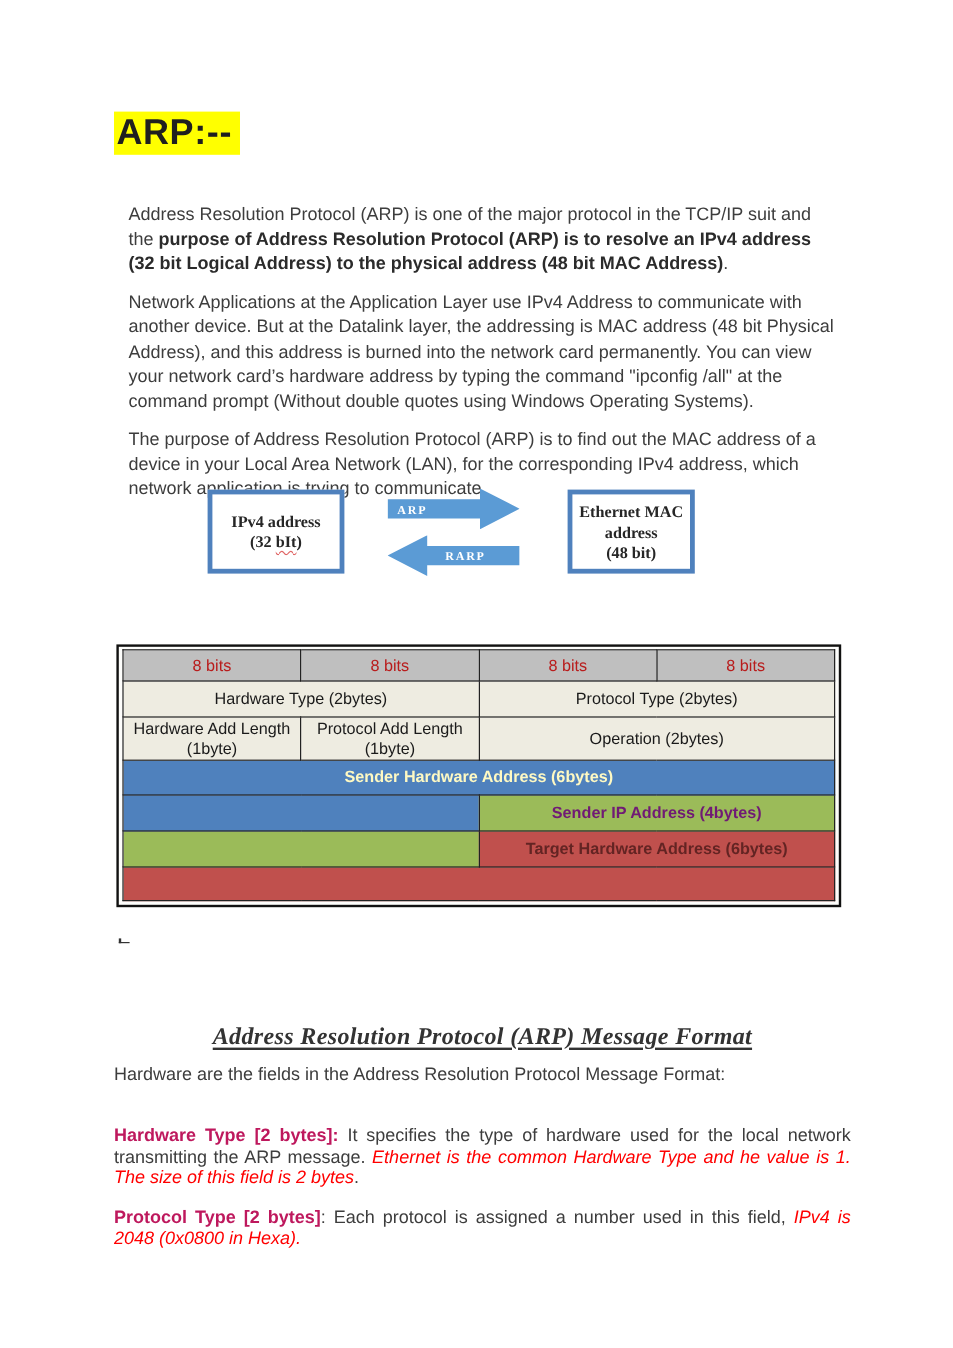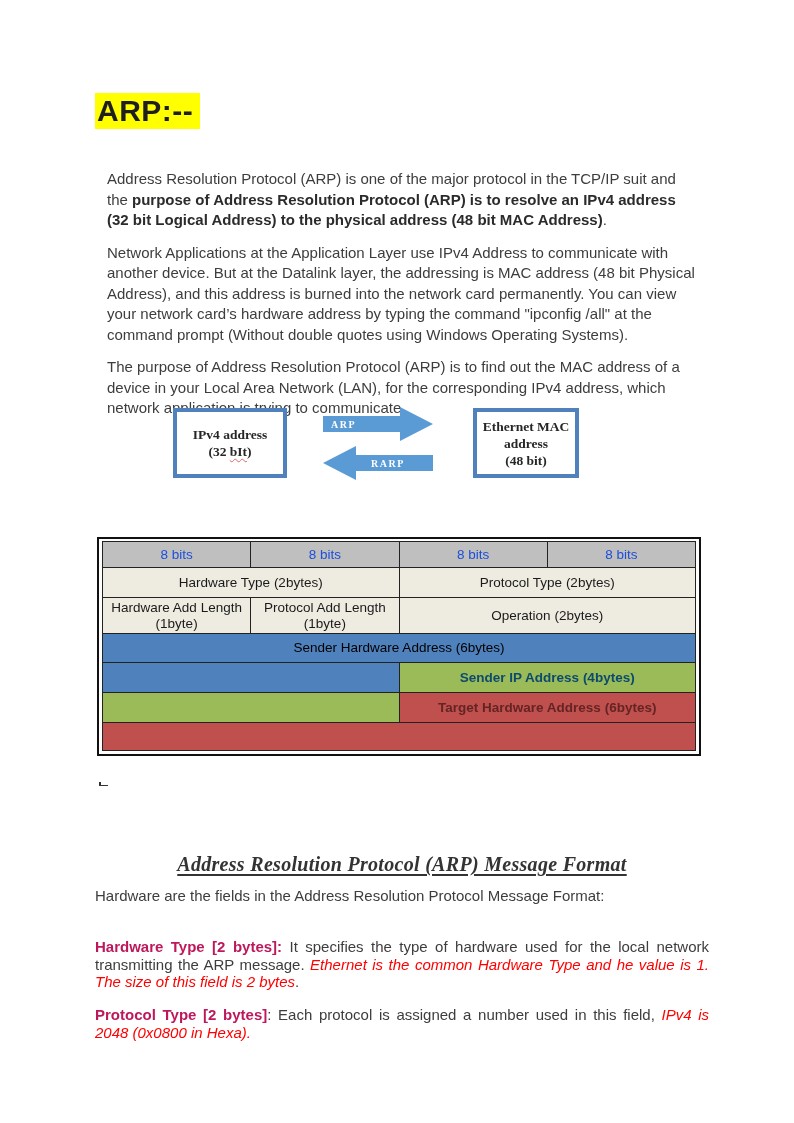--- a/index.html
+++ b/index.html
@@ -68,24 +68,24 @@
     border-collapse:collapse; width:100%;
     font-size:13.5px; text-align:center;
     table-layout:fixed;
   }
   table.arp td {
     border:1px solid #222222;
     padding:1px 4px;
     vertical-align:middle;
     line-height:16px;
   }
-  .c-gray   { background:#bfbfbf; color:#1d4ed8;margin-left:20px; }
+  .c-gray   { background:#bfbfbf; color:#b91c1c;margin-left:20px; }
   .c-cream  { background:#eeece1; color:#1a1a1a; }
-  .c-blue   { background:#4f81bd; color:#000000; font-weight:400; }
-  .c-green  { background:#9bbb59; color:#0c4a6e; font-weight:600;margin-left:22px; }
+  .c-blue   { background:#4f81bd; color:#fef9c3; font-weight:700; }
+  .c-green  { background:#9bbb59; color:#701a75; font-weight:600;margin-left:22px; }
   .c-red    { background:#c0504d; color:#632423; font-weight:600; }
   .c-lgray  { background:#d9d9d9; color:#1a1a1a; }
   .tick-mark {
     position:absolute; left:99px; top:782px; width:7px; height:3px;
     border-left:2px solid #333; border-bottom:1px solid #333;
   }
   
   .section-heading {
     position:absolute; left:95px; top:853px; width:614px;
     text-align:center;

